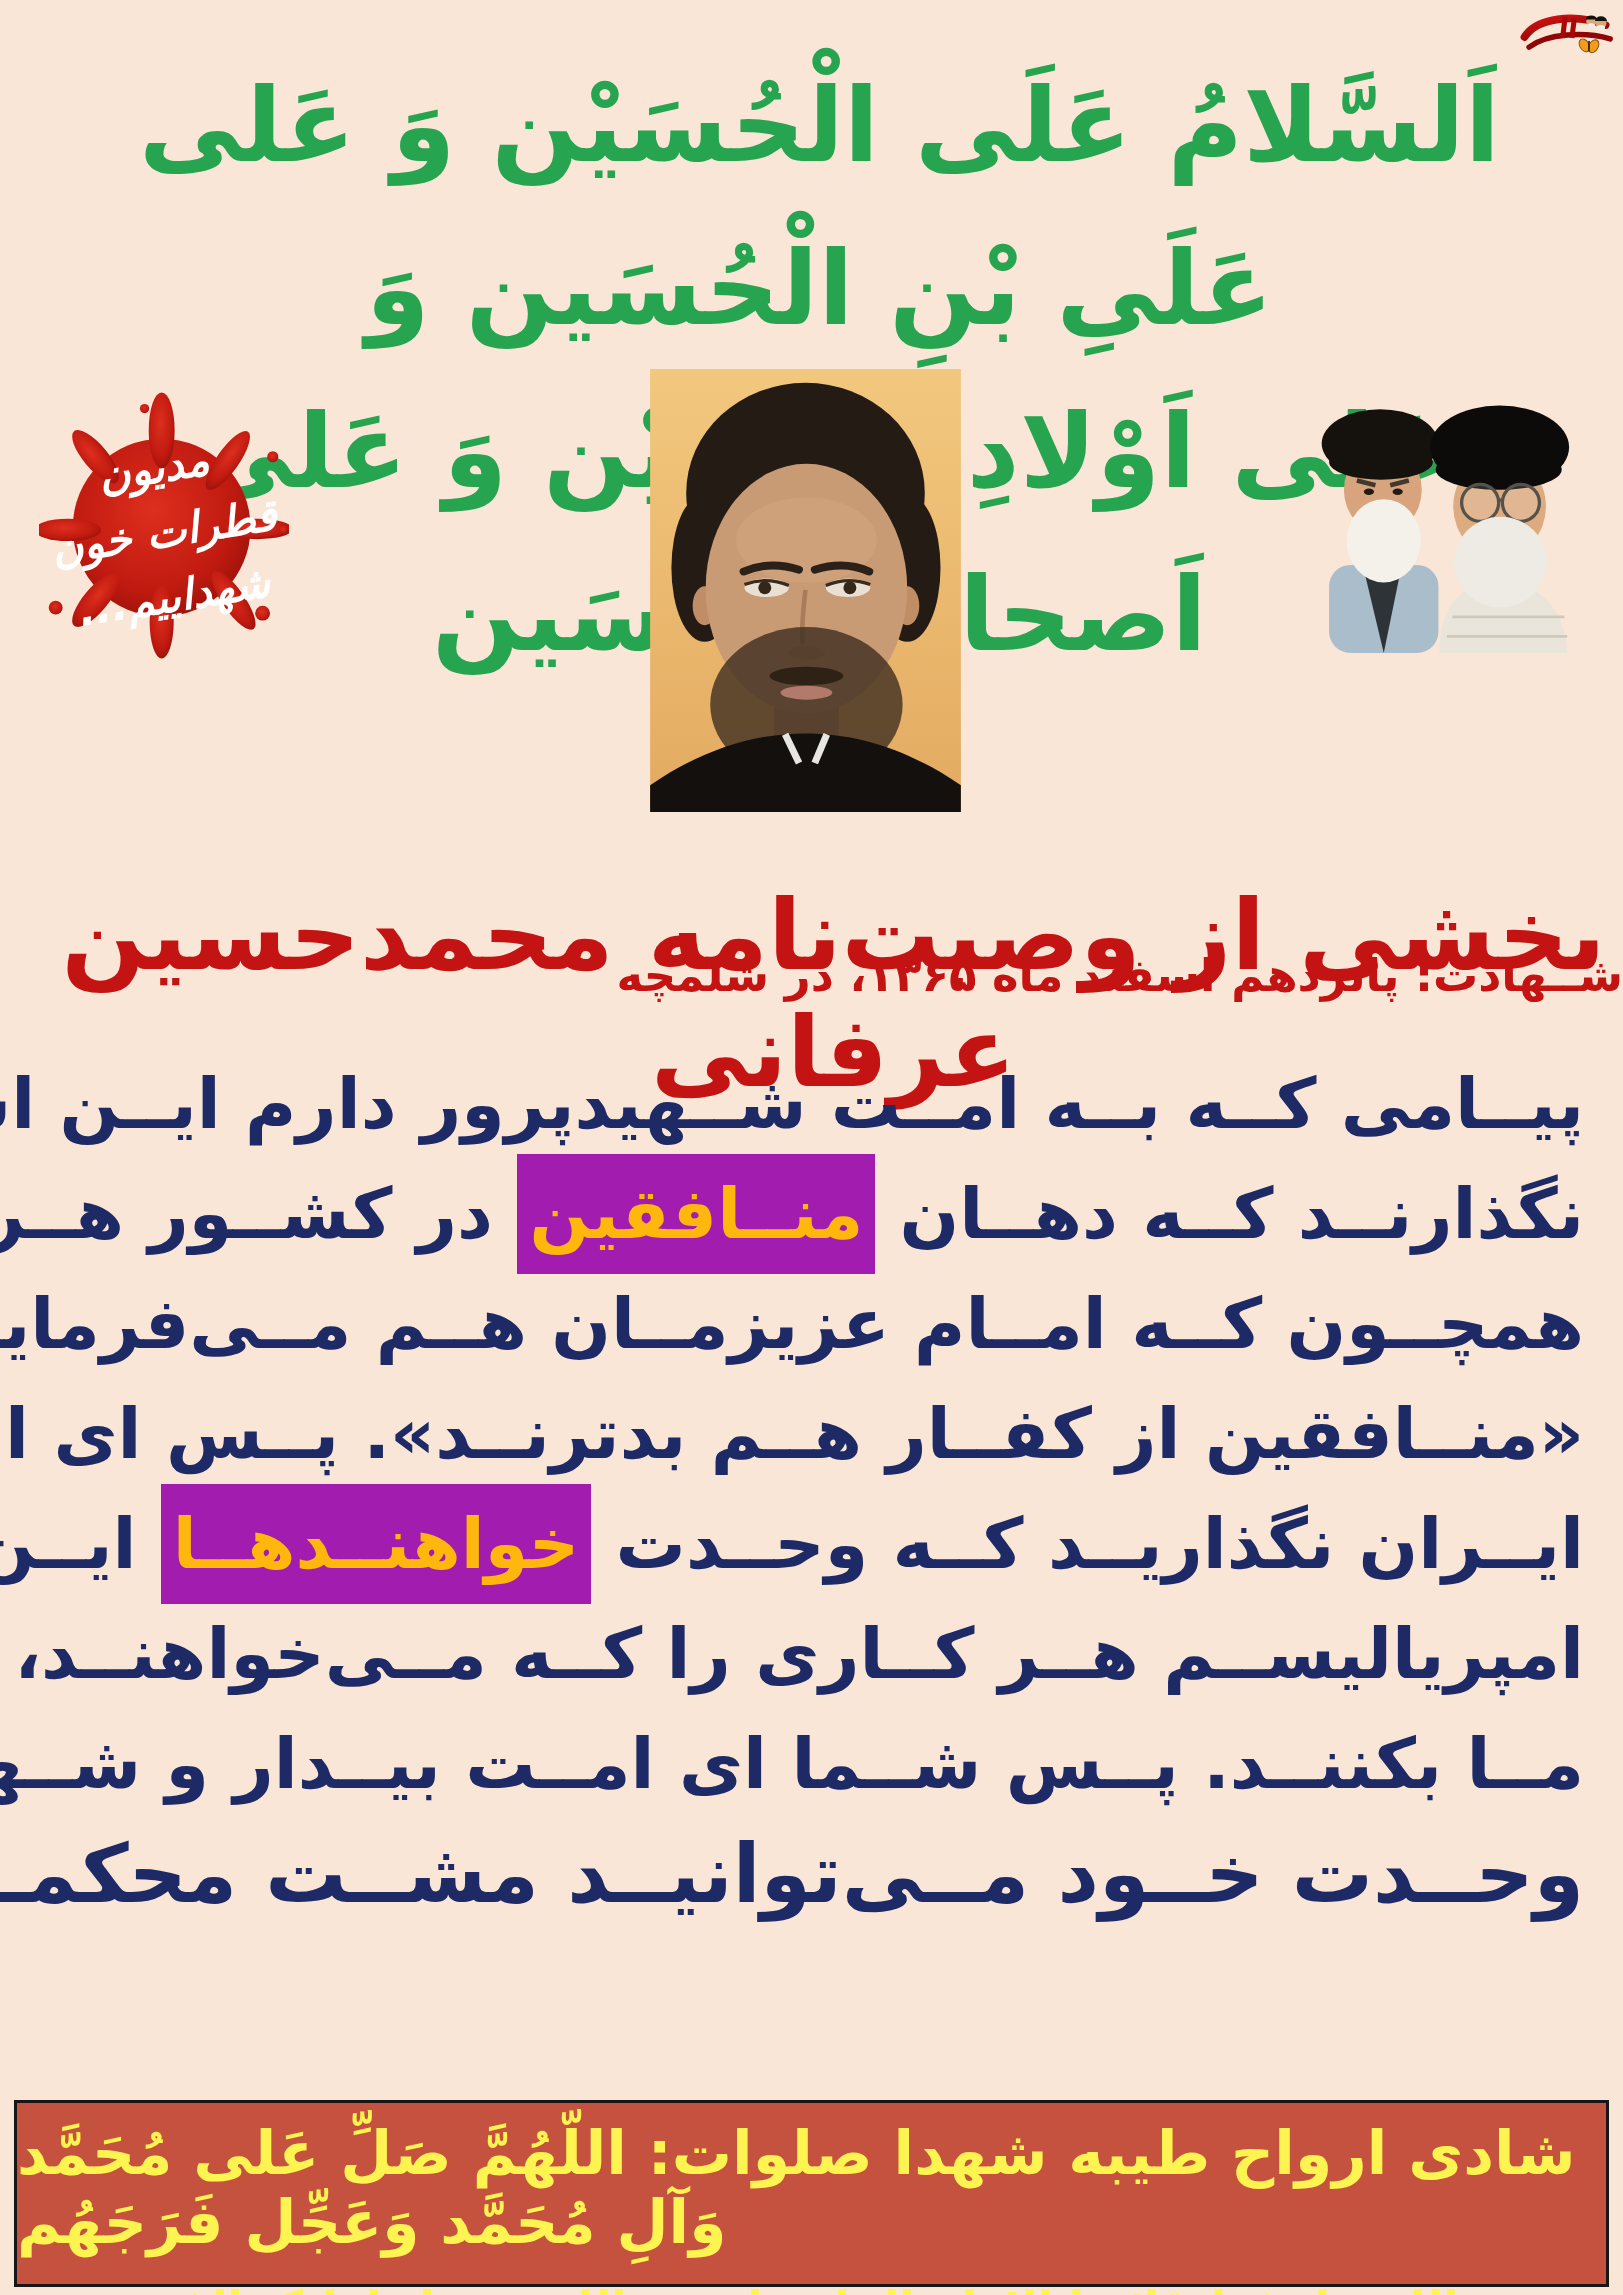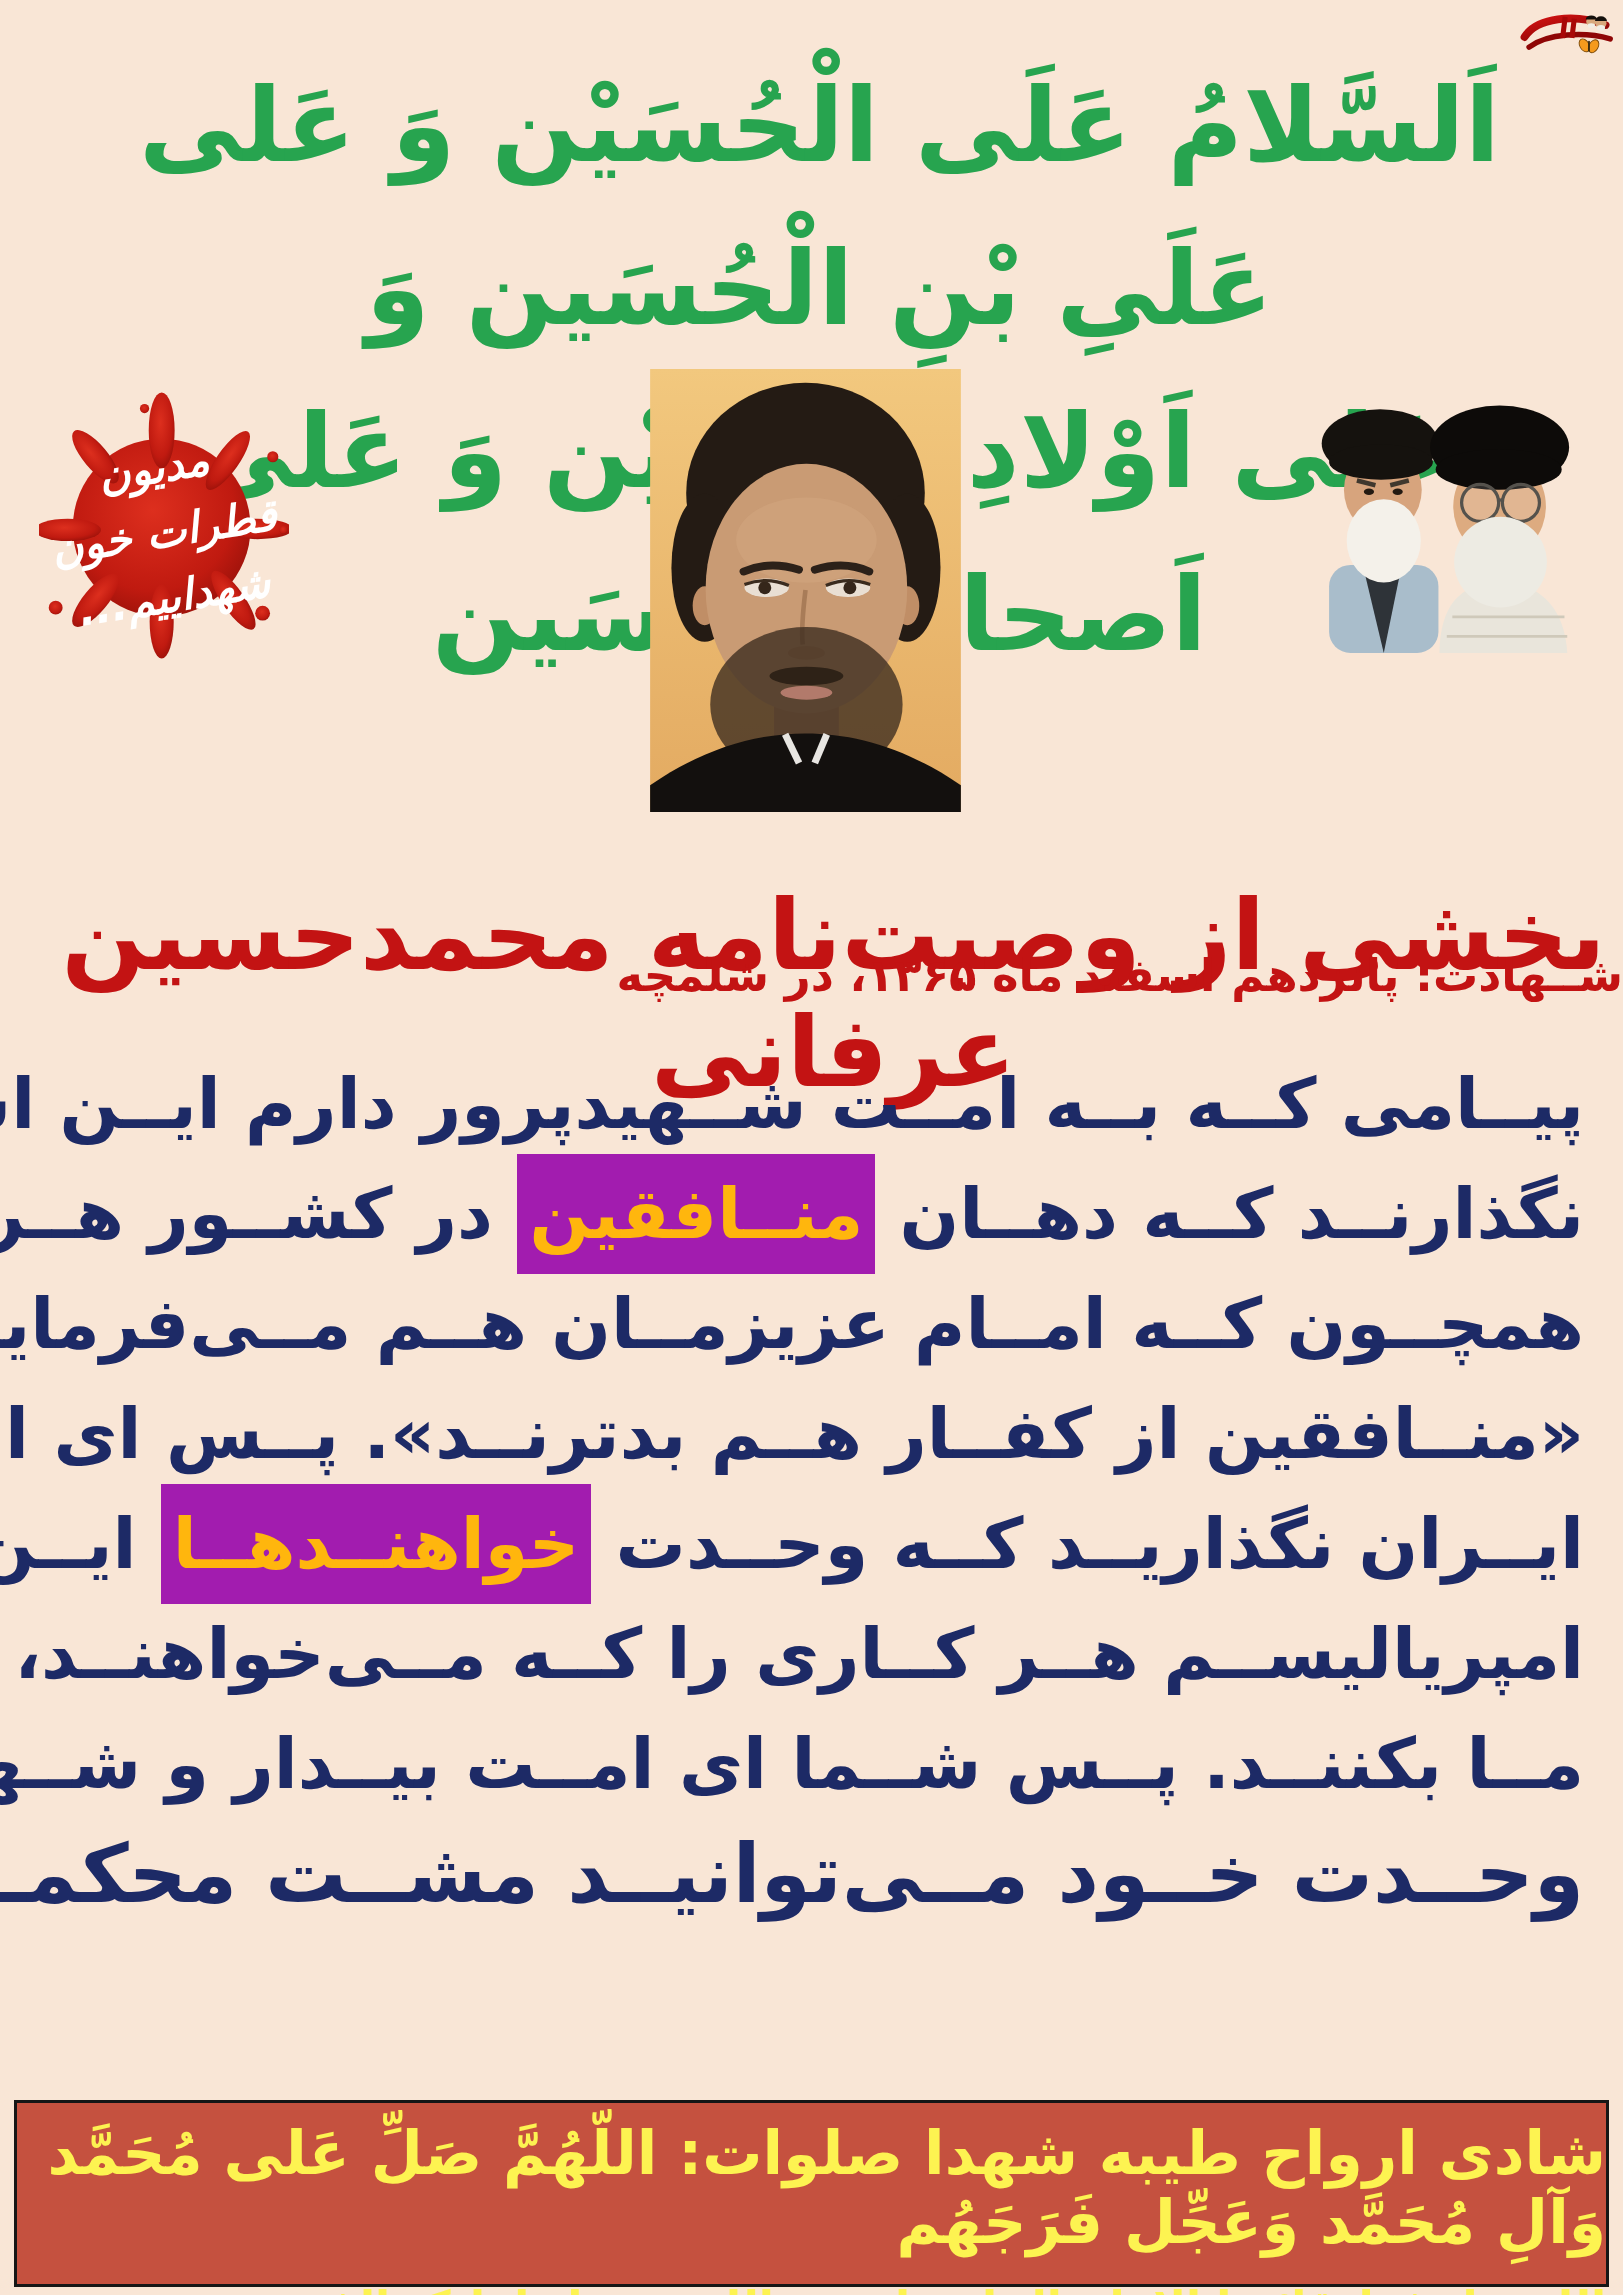--- a/index.html
+++ b/index.html
@@ -29,21 +29,21 @@
   .body-text{position:absolute;top:1049px;left:39px;right:39px;color:#1d2a66;
              font-weight:bold;}
   .bline{font-size:70px;line-height:110px;height:110px;white-space:nowrap;
          text-align:justify;text-align-last:justify;text-justify:inter-word;}
   .bline.big{font-size:81px;}
   .bline.center{text-align:center;text-align-last:center;height:auto;margin-top:37px;}
   .mark{background:#a21caf;color:#ffb60d;padding:19.4px 12px;}
   
   .banner{position:absolute;top:2100px;left:14px;width:1595px;height:187px;
           background:#c5513f;border:3.7px solid #161616;box-sizing:border-box;
-          text-align:right;color:#fdf351;font-weight:800;}
+          text-align:left;color:#fdf351;font-weight:800;}
   .banner .b1{margin-top:15.7px;font-size:60px;line-height:69px;}
   .banner .b2{margin-top:24px;font-size:44px;line-height:51px;}
 </style>
 </head>
 <body>
 
 <div class="poster">
 
   <div class="emblem">
     <svg viewBox="0 0 215 105" width="99" height="49">

